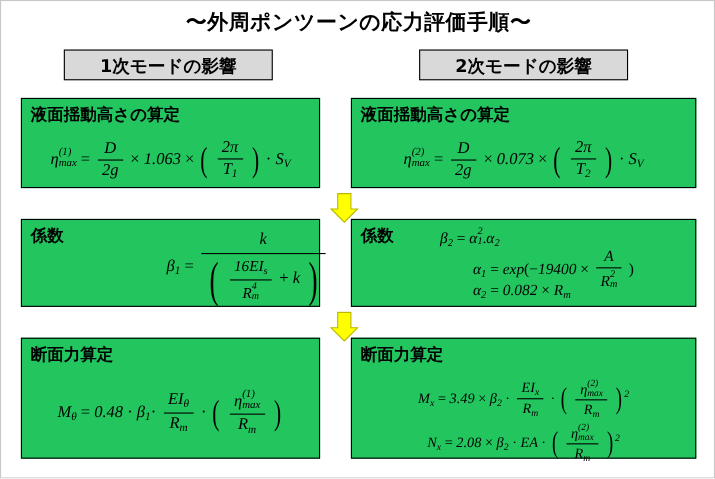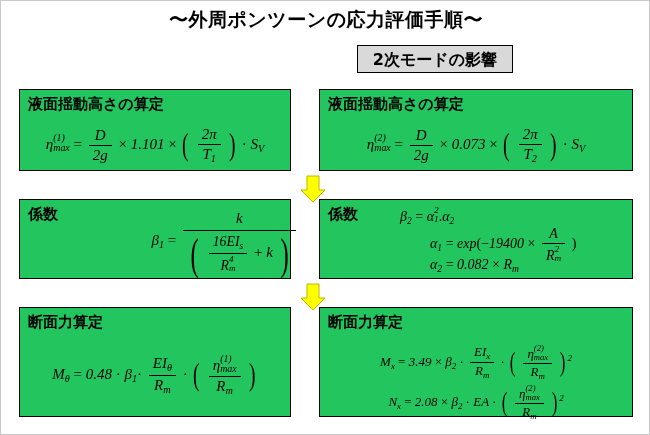--- a/index.html
+++ b/index.html
@@ -37,21 +37,21 @@
     border: 1px solid #000000;
     background: #d9d9d9;
     font-size: 16px;
     font-weight: bold;
     font-family: "DejaVu Sans", sans-serif;
     text-align: center;
     padding: 4px 10px;
     box-sizing: border-box;
   }
   #head-left  { left: 57px;  top: 44px; width: 190px; height: 28px; }
-  #head-right { left: 356px; top: 44px; width: 156px; height: 28px; }
+  #head-right { left: 380px; top: 44px; width: 190px; height: 28px; }
 
   .box {
     position: absolute;
     border: 1px solid #000000;
     background: #22c55e;
     box-sizing: border-box;
   }
   .box-label {
     position: absolute;
     left: 8px;
@@ -135,30 +135,31 @@
   }
   .eq-line { white-space: nowrap; }
 </style>
 </head>
 <body>
 
 <div id="page">
 
   <div class="title">〜外周ポンツーンの応力評価手順〜</div>
 
+  <div class="col-head" id="head-left">1次モードの影響</div>
   <div class="col-head" id="head-right">2次モードの影響</div>
 
   <div class="box" id="box-l1">
     <div class="box-label">液面揺動高さの算定</div>
     <div class="formula-area" style="top:36px; font-size:15px;">
       <span class="eq-line">
         <span class="m">η</span><span class="subsup"><i>(1)</i><i>max</i></span>
         <span class="mu"> = </span>
         <span class="frac"><span class="num m">D</span><span class="den m">2g</span></span>
-        <span class="mu">× </span><span class="m">1.101</span><span class="mu"> × </span>
+        <span class="mu">× </span><span class="m">1.063</span><span class="mu"> × </span>
         <span class="paren">(</span>
         <span class="frac"><span class="num m">2π</span><span class="den m">T<span class="sub">1</span></span></span>
         <span class="paren">)</span>
         <span class="mu"> · </span><span class="m">S<span class="sub">V</span></span>
       </span>
     </div>
   </div>
 
   <div class="box" id="box-l2">
     <div class="box-label">係数</div>

